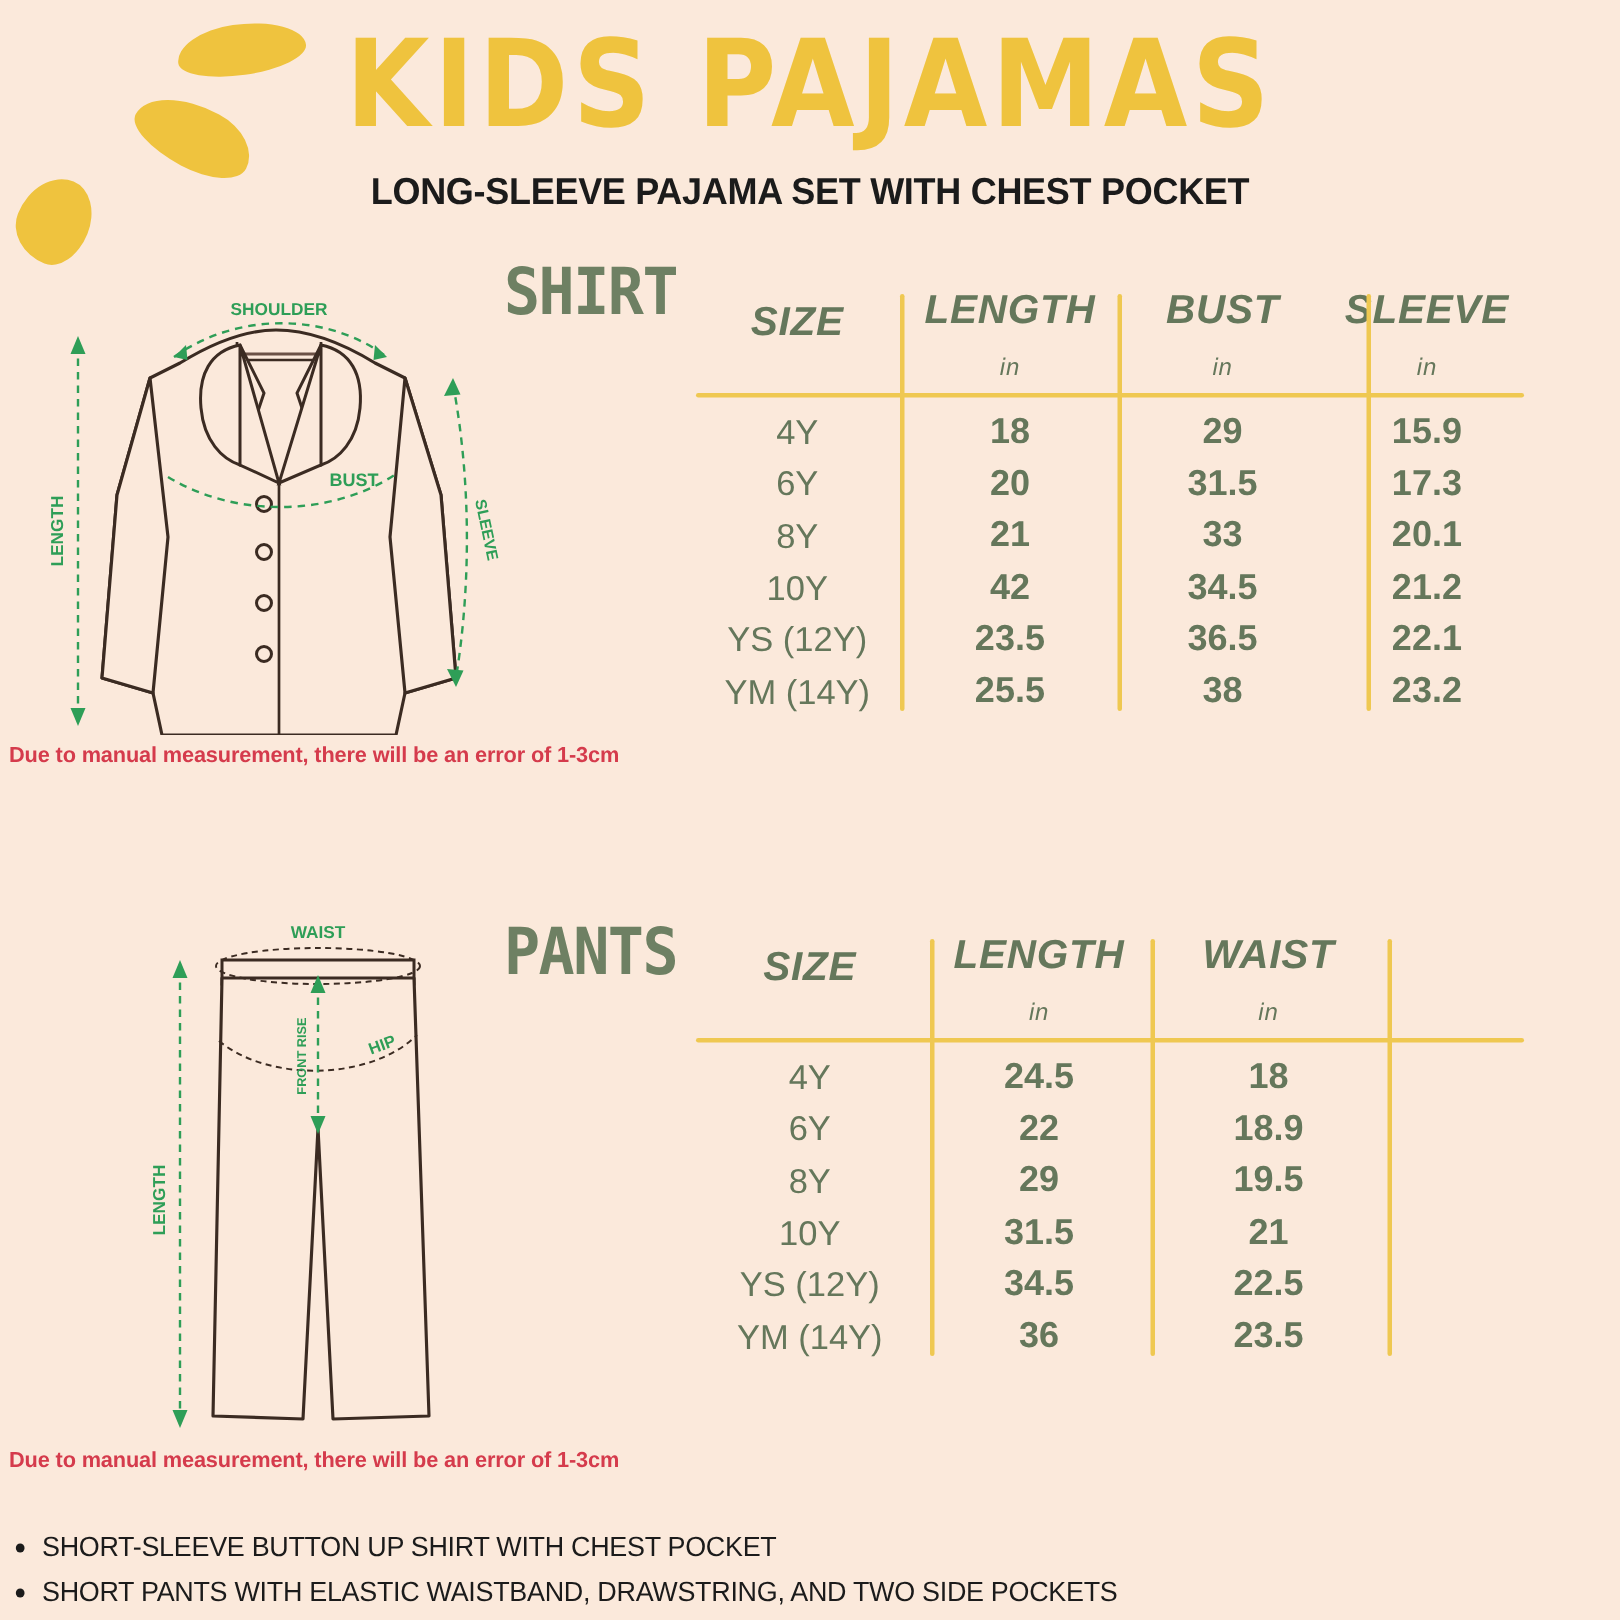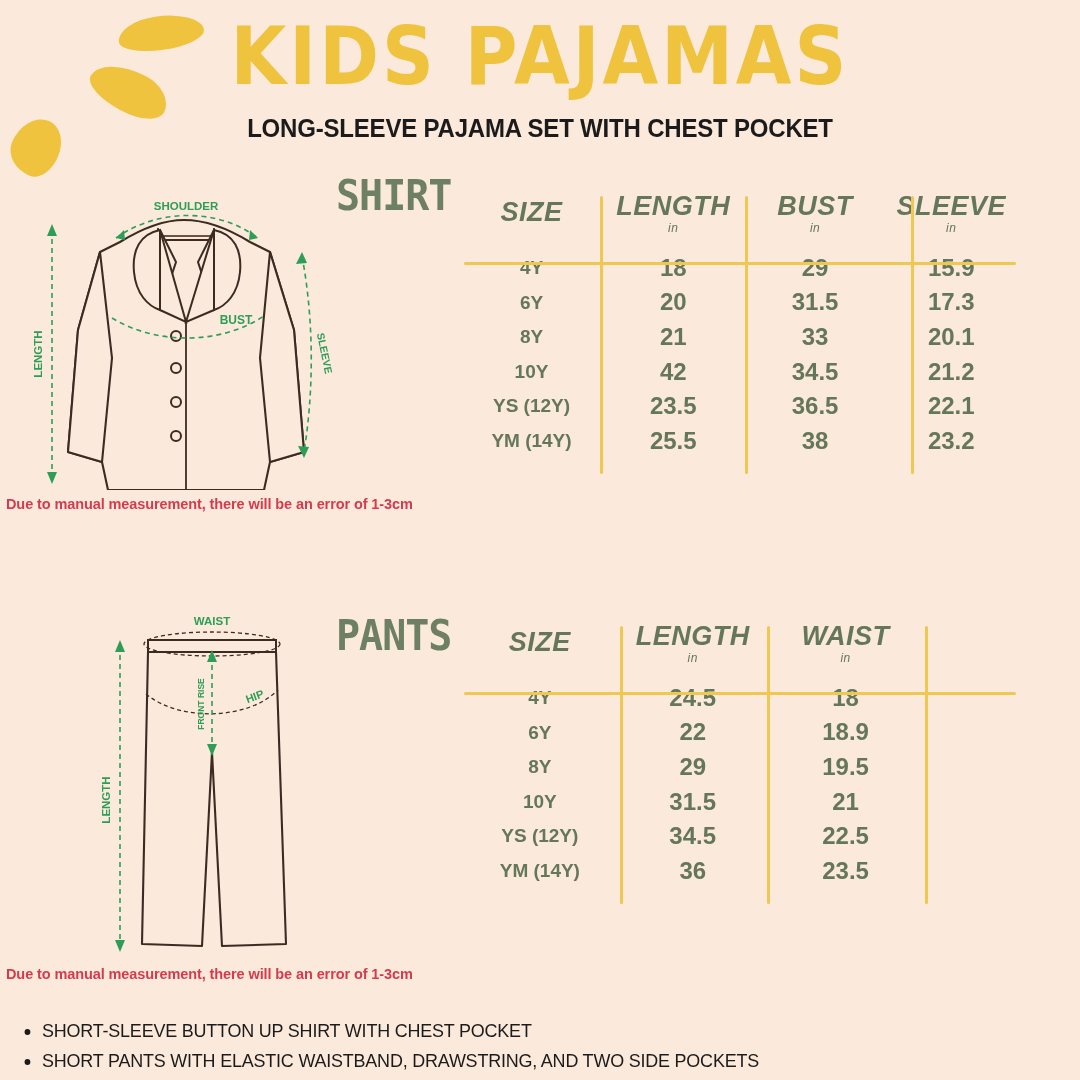--- a/index.html
+++ b/index.html
@@ -42,37 +42,37 @@
   
   .sizetable{position:absolute;}
   #shirt-table{left:462px;top:192px;width:556px;}
   #pants-table{left:462px;top:622px;width:556px;}
   table.grid{border-collapse:collapse;width:100%;}
   table.grid td,table.grid th{
     color:#65775B;text-align:center;padding:0;border:0;
     font-family:"Liberation Sans", sans-serif;
   }
   th.colhead{font-size:27px;font-weight:bold;line-height:1.05;letter-spacing:0.5px;font-style:italic;}
-  .unit{display:block;font-size:12px;font-weight:normal;margin-top:2px;}
+  .unit{display:block;font-size:16px;font-weight:normal;margin-top:18px;}
   td.cell{font-size:24px;font-weight:bold;line-height:1.44;}
-  td.sizecell{font-size:19px;font-weight:bold;}
+  td.sizecell{font-size:23px;font-weight:normal;}
   .hrule{position:absolute;height:3px;background:#EFC851;border-radius:2px;}
   #shirt-hrule{left:464px;top:262px;width:552px;}
   #pants-hrule{left:464px;top:692px;width:552px;}
   .vline{position:absolute;width:3px;background:#EFC851;border-radius:2px;}
 
   
   .disclaimer{
     position:absolute;color:#D53B4C;font-size:14.5px;font-weight:bold;
     font-family:Liberation Sans, sans-serif;letter-spacing:-0.1px;
   }
   #shirt-disclaimer{left:6px;top:496px;}
   #pants-disclaimer{left:6px;top:966px;}
 
-  #bullet-list{position:absolute;left:18px;top:1016px;margin:0;padding-left:24px;}
+  #bullet-list{position:absolute;left:4px;top:1016px;margin:0;padding-left:24px;}
   #bullet-list li{
     color:#1b1b1b;font-size:18.5px;line-height:1.62;letter-spacing:-0.2px;
     font-family:"Liberation Sans", sans-serif;transform:scaleX(0.97);
     transform-origin:left center;
   }
 
   
   .illus{position:absolute;}
   #shirt-illus{left:8px;top:190px;}
   #pants-illus{left:80px;top:600px;}

